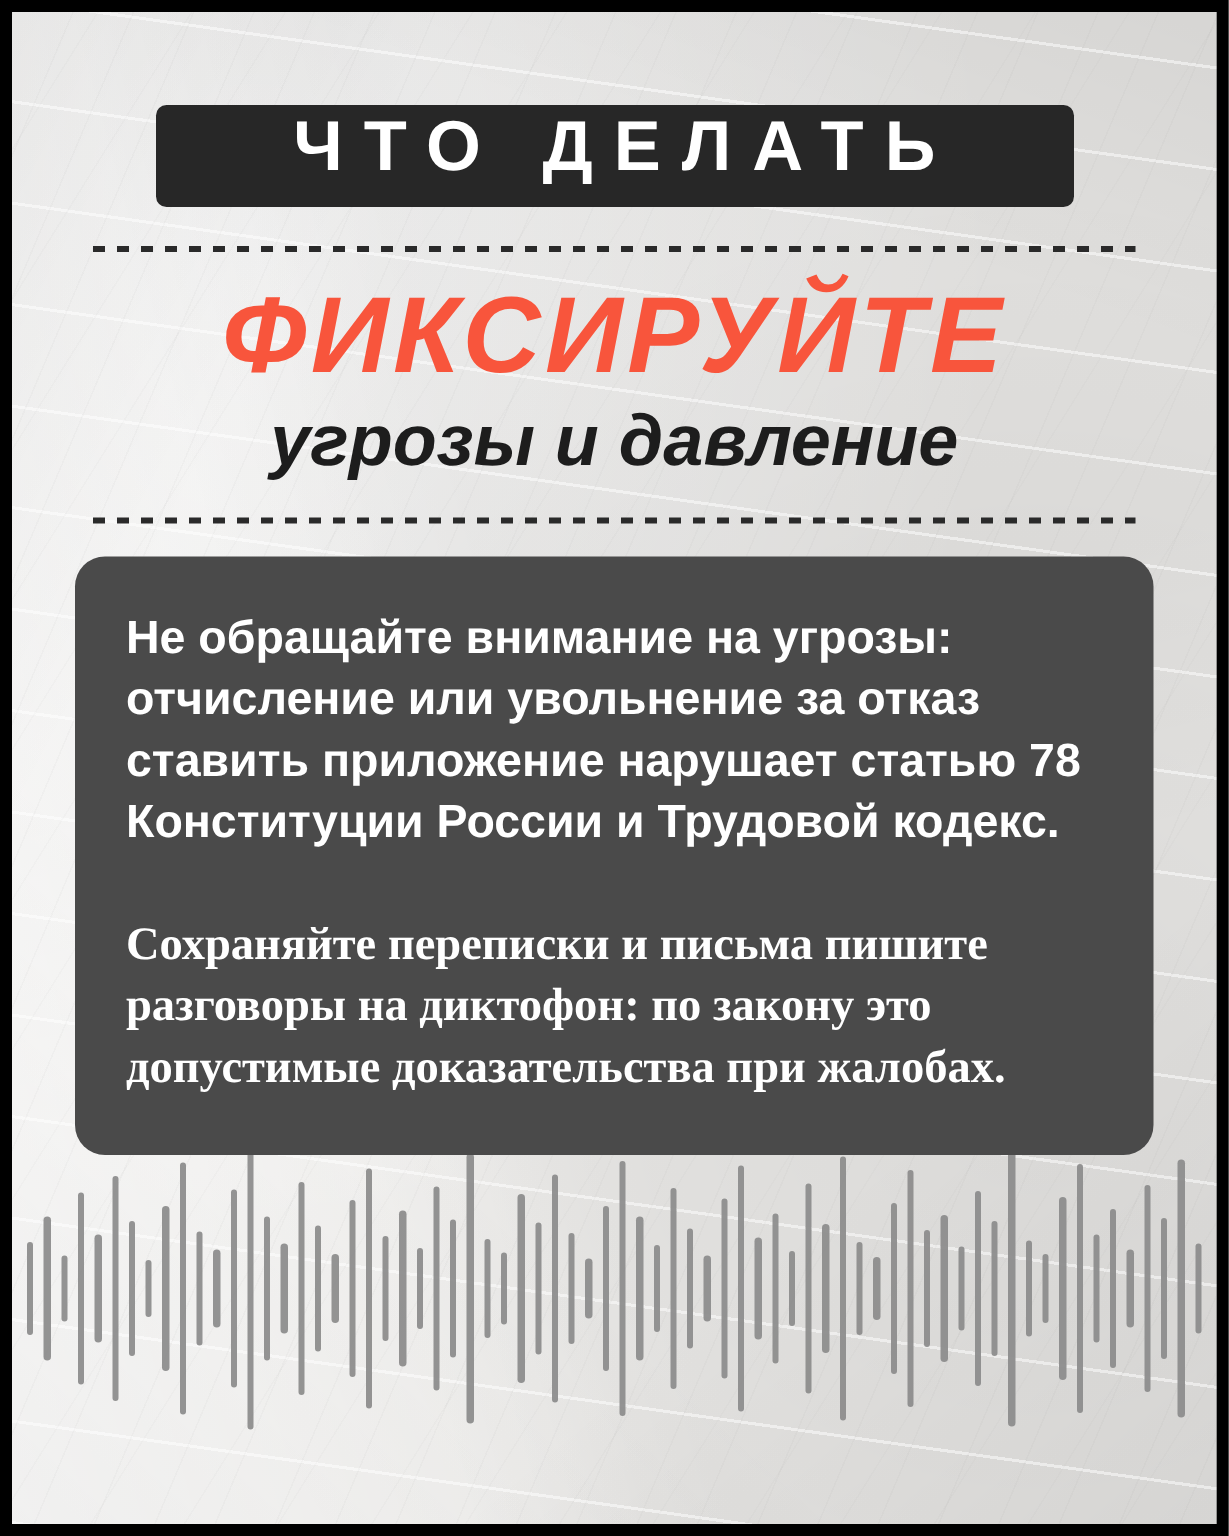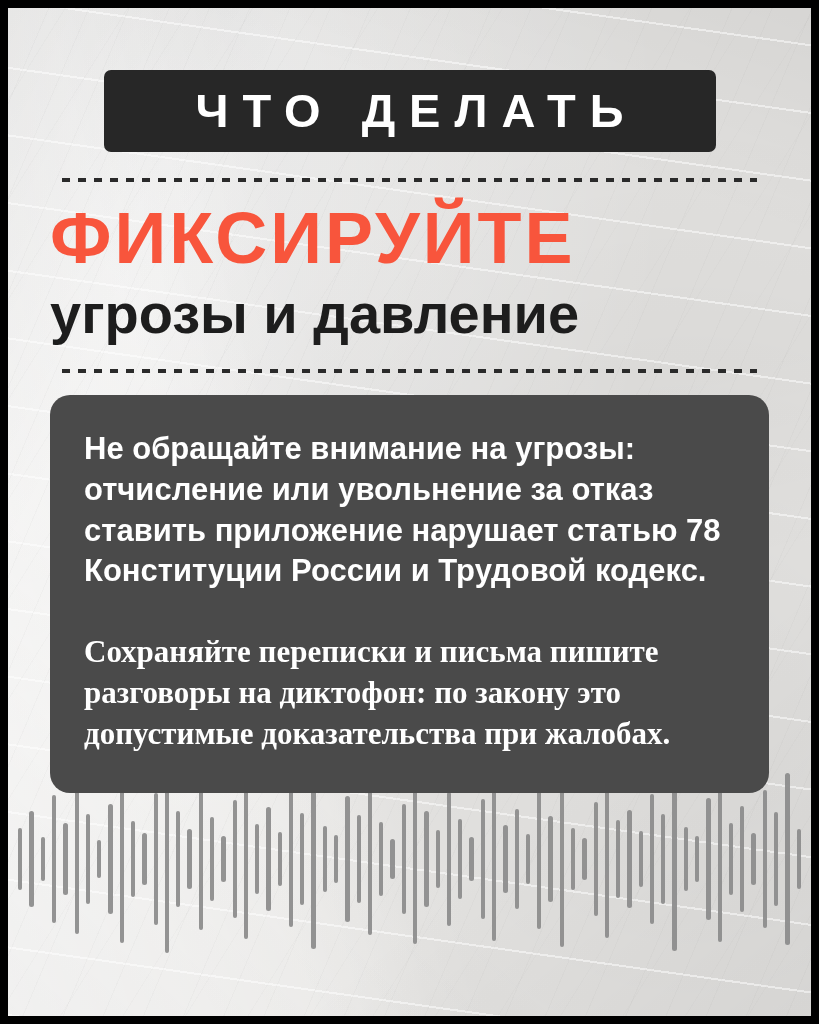--- a/index.html
+++ b/index.html
@@ -71,21 +71,21 @@
   .content {
     position: relative;
     z-index: 3;
     padding: 0 42px;
   }
 
   .title-bar {
     margin: 62px auto 0;
     background: #272727;
     border-radius: 7px;
-    padding: 17px 20px 18px;
+    padding: 3px 20px 18px;
     width: fit-content;
     min-width: 612px;
     box-sizing: border-box;
     text-align: center;
   }
   .title-bar .kicker {
     color: #ffffff;
     font-size: 47px;
     font-weight: 700;
     letter-spacing: 14px;
@@ -98,34 +98,35 @@
     height: 4px;
     margin: 26px 12px 0;
     background-image: linear-gradient(to right, #2a2a2a 0 8px, rgba(0,0,0,0) 8px 16px);
     background-size: 16px 4px;
     background-repeat: repeat-x;
     background-position: left center;
   }
   .dots.lower { margin-top: 22px; }
 
   .headline {
-    text-align: left;
+    text-align: center;
     margin-top: 16px;
+    font-style: italic;
   }
   .headline .line1 {
     color: #f8553c;
     font-size: 72px;
     font-weight: 700;
     letter-spacing: 3px;
     line-height: 1.12;
     white-space: nowrap;
   }
   .headline .line2 {
     color: #1d1d1d;
-    font-size: 56px;
+    font-size: 48px;
     font-weight: 700;
     line-height: 1.18;
     margin-top: 2px;
     white-space: nowrap;
   }
 
   .body-card {
     margin-top: 22px;
     background: #4a4a4a;
     border-radius: 20px;

